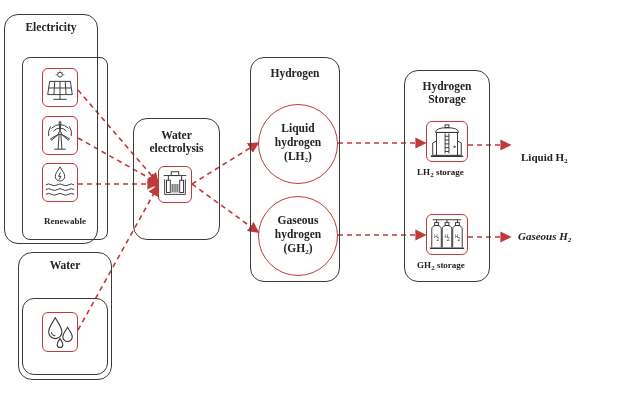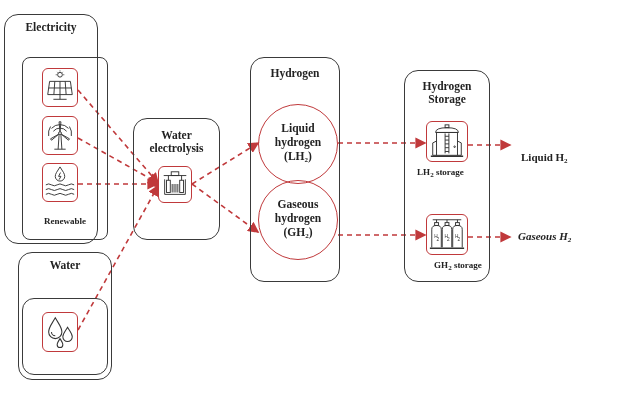--- a/index.html
+++ b/index.html
@@ -142,21 +142,21 @@
     <div>Hydrogen</div>
   </div>
 </div>
 <div class="circle" style="left:258px; top:104px; width:80px; height:80px;">
   <div>
     <div>Liquid</div>
     <div>hydrogen</div>
     <div><span>(LH</span><sub>2</sub><span>)</span></div>
   </div>
 </div>
-<div class="circle" style="left:258px; top:180px; width:80px; height:80px;">
+<div class="circle" style="left:258px; top:196px; width:80px; height:80px;">
   <div>
     <div>Gaseous</div>
     <div>hydrogen</div>
     <div><span>(GH</span><sub>2</sub><span>)</span></div>
   </div>
 </div>
 
 <div class="box" style="left:404px; top:70px; width:86px; height:212px;">
   <div class="title" style="top:9px;">
     <div>Hydrogen</div>
@@ -204,21 +204,21 @@
     <g font-family="Liberation Sans, sans-serif" font-size="5" fill="#333">
       <text x="7.5" y="24">H</text>
         <text x="10" y="27">2</text>
       <text x="18.5" y="24">H</text>
         <text x="21" y="27">2</text>
       <text x="29.5" y="24">H</text>
         <text x="32" y="27">2</text>
     </g>
   </svg>
 </div>
-<div class="label" style="left:404px; width:74px; top:260px;padding-left:17px;">
+<div class="label" style="left:404px; width:74px; top:260px;">
   <span>GH</span><sub>2</sub><span> storage</span>
 </div>
 
 <div class="out-label" style="left:521px; top:140px;margin-top:11px;">
   <span>Liquid H</span><sub>2</sub>
 </div>
 <div class="out-label" style="left:518px; top:230px;font-style:italic;">
   <span>Gaseous H</span><sub>2</sub>
 </div>
 

